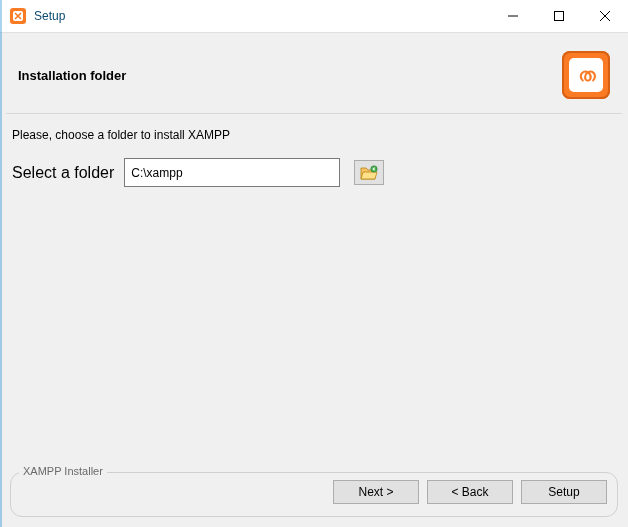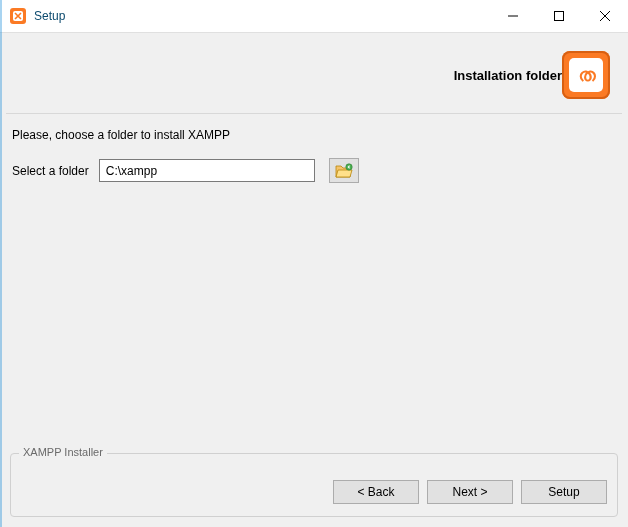--- a/index.html
+++ b/index.html
@@ -49,21 +49,20 @@
       background: #f0f0f0;
       height: calc(527px - 32px);
       display: flex;
       flex-direction: column;
       border-top: 1px solid #e0e0e0;
     }
     .header-row {
       display: flex;
       align-items: center;
       padding: 18px 18px 6px 18px;
-      text-align: right;
     }
     .header-title {
       font-weight: bold;
       font-size: 13px;
       color: #000;
       flex: 1;
     }
     .logo-box {
       width: 48px;
       height: 48px;
@@ -101,27 +100,27 @@
       font-size: 12px;
       color: #000;
       margin-bottom: 16px;
     }
     .field-row {
       display: flex;
       align-items: center;
       gap: 6px;
     }
     .field-label {
-      font-size: 12px;
+      font-size: 16px;
       color: #000;
       margin-right: 4px;
     }
     .path-input {
       width: 216px;
-      height: 23px;
+      height: 29px;
       border: 1px solid #7a7a7a;
       background: #fff;
       padding: 0 6px;
       font-size: 12px;
       font-family: inherit;
       outline: none;
     }
     .browse-btn {
       width: 30px;
       height: 25px;
@@ -132,23 +131,23 @@
       justify-content: center;
       cursor: pointer;
       margin-left: 8px;
     }
     .footer-area {
       position: relative;
       padding: 0 10px 10px 10px;
     }
     .group-frame {
       border: 1px solid #d0d0d0;
-      border-radius: 4px;
+      border-radius: 12px;
       position: relative;
-      height: 64px;
+      height: 45px;
       margin-top: 28px;
     }
     .group-label {
       position: absolute;
       top: -8px;
       left: 8px;
       background: #f0f0f0;
       padding: 0 4px;
       font-size: 11px;
       color: #6a6a6a;
@@ -236,19 +235,19 @@
           <path d="M12.5 4 L14.5 2 L14.5 6 Z" fill="#fff"></path>
         </svg>
       </button>
     </div>
   </div>
 
   <div class="footer-area">
     <div class="group-frame">
       <span class="group-label">XAMPP Installer</span>
       <div class="button-row">
+        <button class="wiz-btn">Next &gt;</button>
         <button class="wiz-btn">&lt; Back</button>
-        <button class="wiz-btn">Next &gt;</button>
         <button class="wiz-btn">Setup</button>
       </div>
     </div>
   </div>
 </div>
 
 </body></html>

